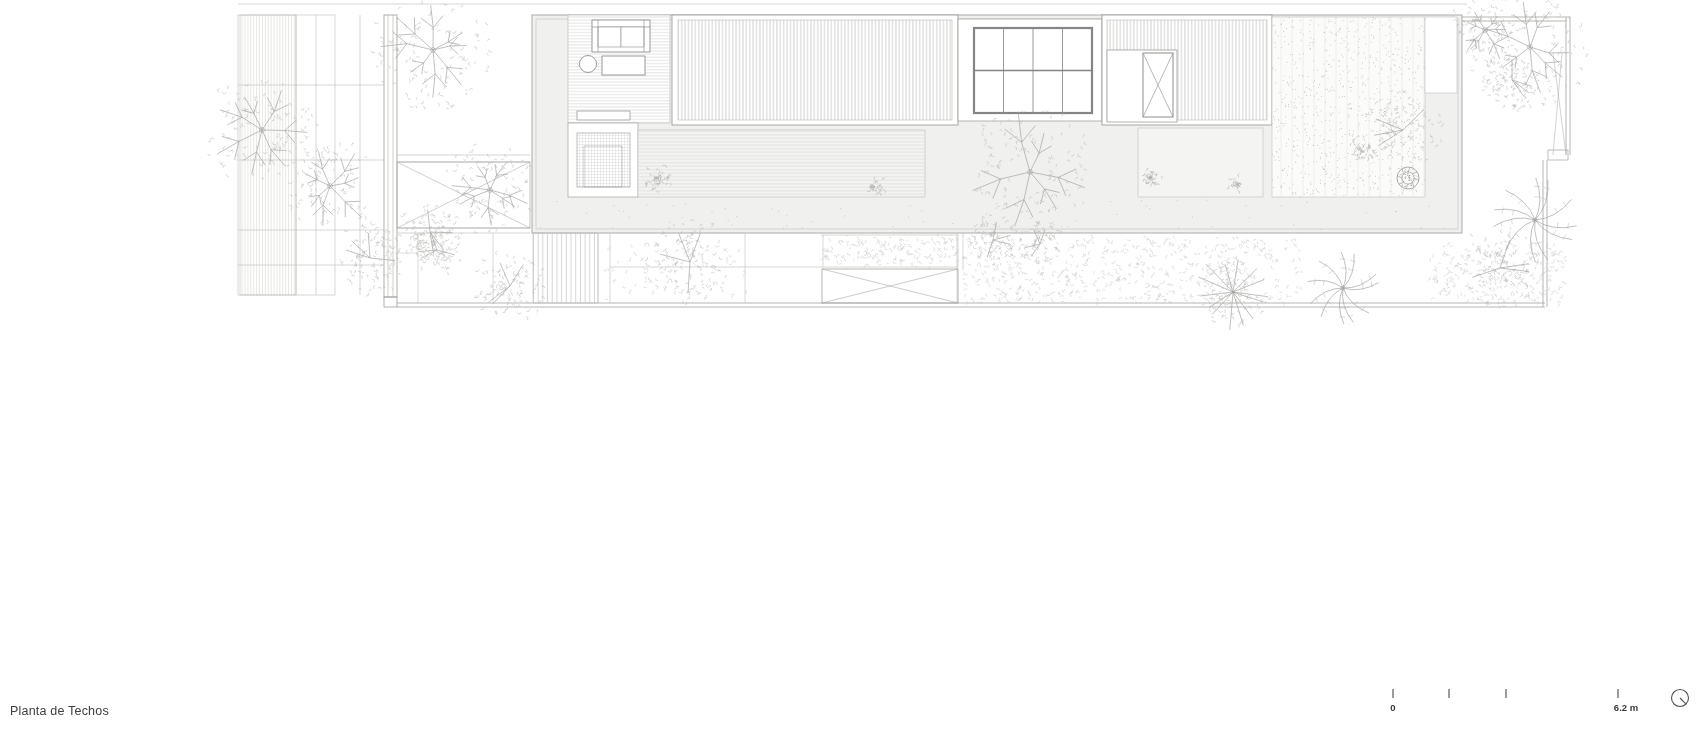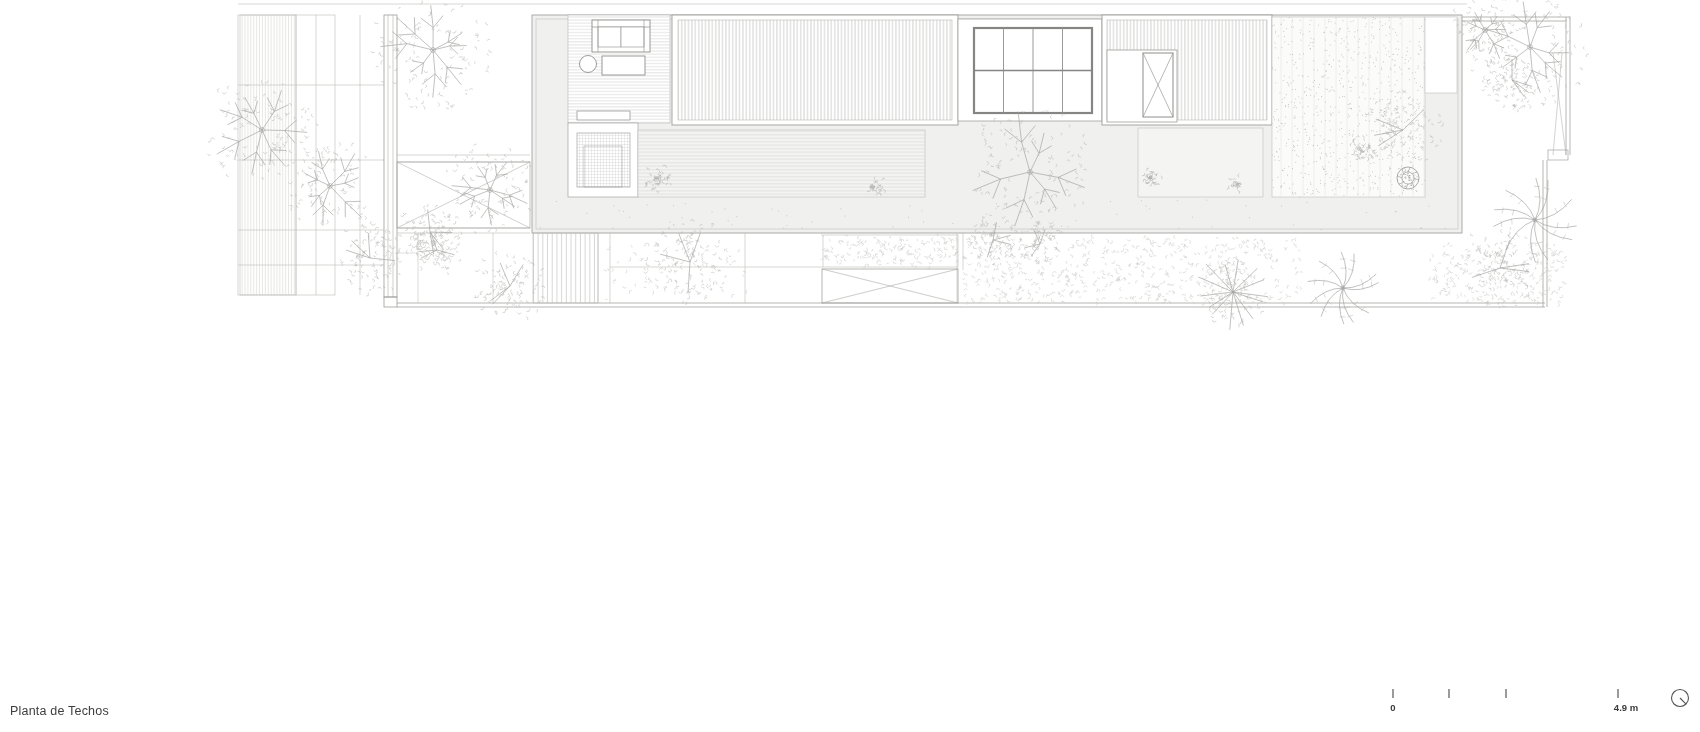--- a/index.html
+++ b/index.html
@@ -313,14 +313,14 @@
         <path d="M1393,689V698M1449,689V698M1506,689V698M1618,689V698" stroke="#4a4a4a" stroke-width="1.1" fill="none"></path>
       </g>
     <g id="north-icon">
         <circle cx="1680" cy="698" r="8.5" fill="#ffffff" stroke="#555553" stroke-width="1.1"></circle>
         <path d="M1680,698L1686.1,704.1" stroke="#555553" stroke-width="1.1" fill="none"></path>
       </g>
   </svg>
 
   <div class="footer-title">Planta de Techos</div>
   <div class="scale-label lbl-zero">0</div>
-  <div class="scale-label lbl-end">4.9 m</div>
+  <div class="scale-label lbl-end">6.2 m</div>
 </div>
 
 </body></html>

